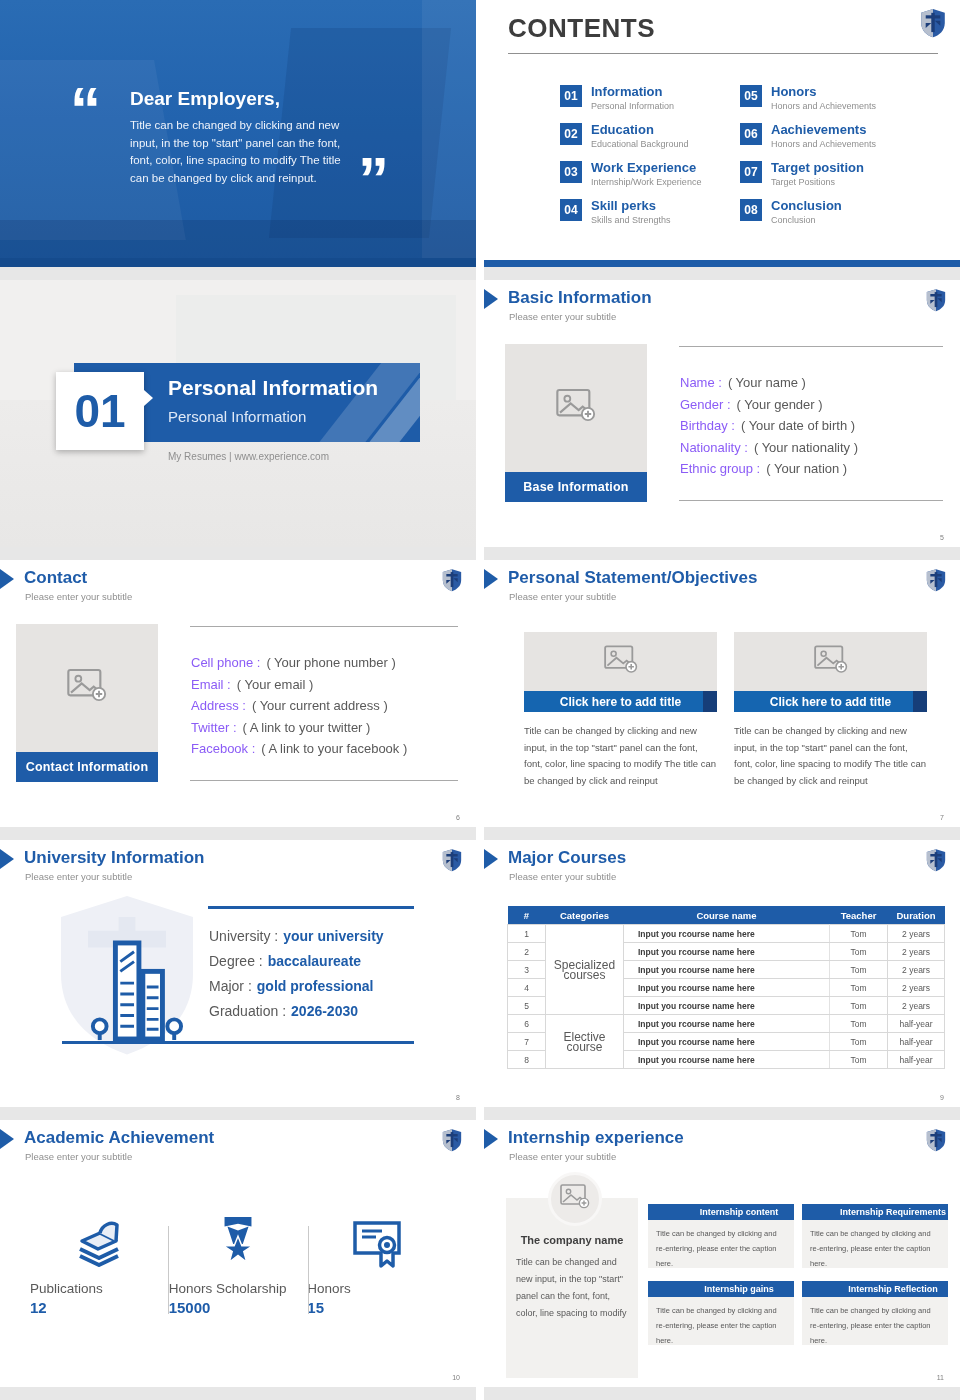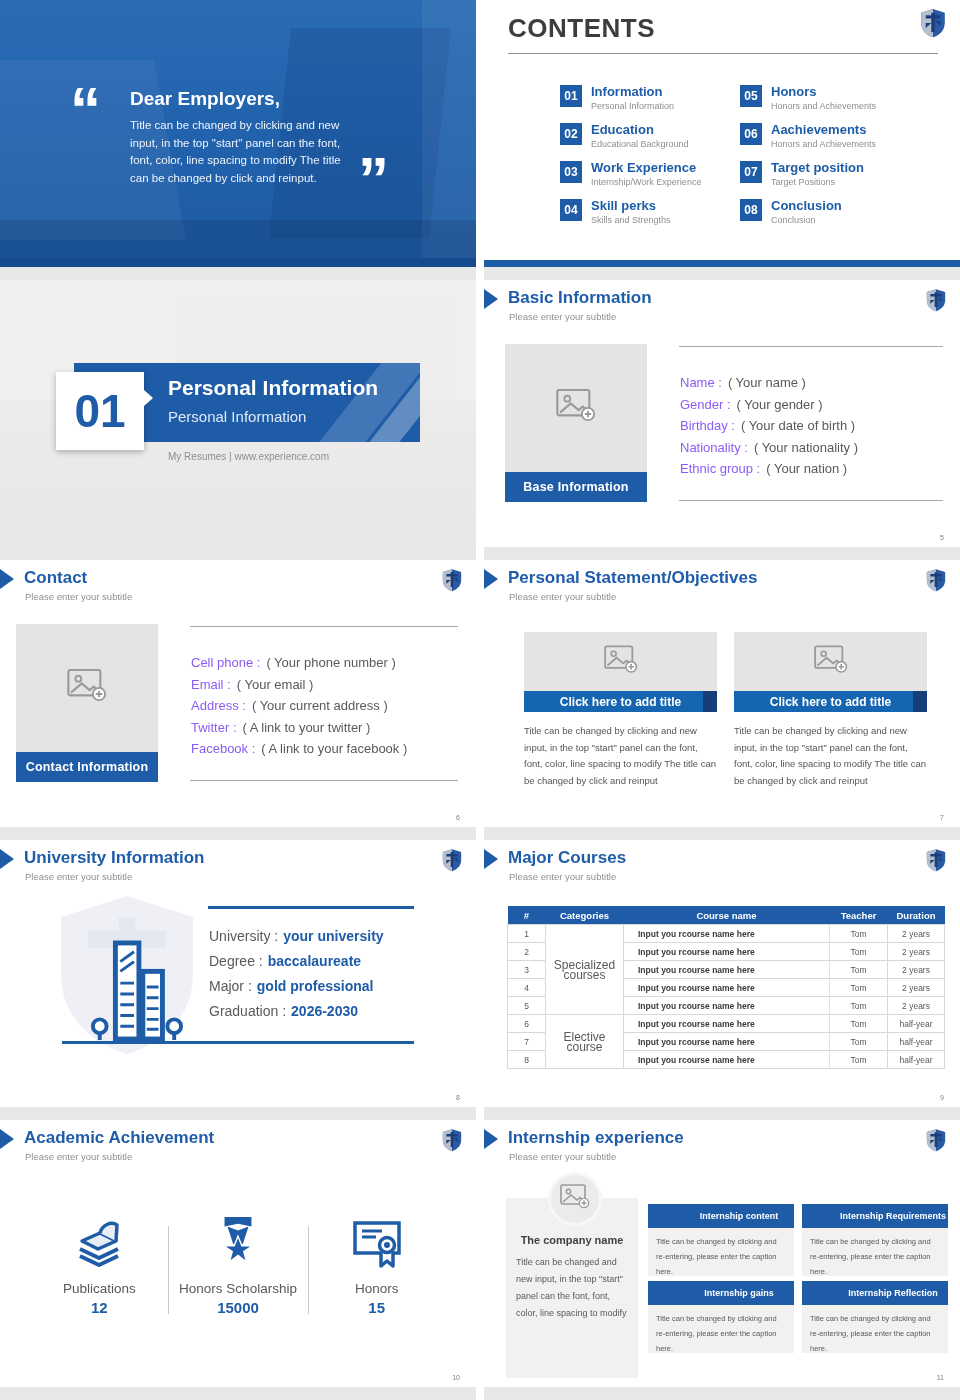--- a/index.html
+++ b/index.html
@@ -88,34 +88,34 @@
   .u-label{color:#595959;margin-right:5px;}
   .u-value{color:#1e5ca9;font-weight:bold;}
   
   .course-table{position:absolute;left:23px;top:66px;width:437px;border-collapse:collapse;table-layout:fixed;}
   .course-table th{background:#1e5ca8;color:#fff;font-size:9.5px;font-weight:bold;height:18px;padding:0;}
   .course-table td{height:17px;padding:0;font-size:8.5px;color:#595959;text-align:center;
     border:1px solid #d8d8d8;background:#fff;}
   .course-table td.c-course{text-align:left;padding-left:14px;font-weight:bold;color:#3b3b3b;border-left:none;border-right:1px solid #e2e2e2;}
   .course-table td.c-cat{font-size:12px;color:#595959;line-height:10px;}
   
-  .stats{position:absolute;left:30px;top:92px;width:416px;display:flex;text-align:center;}
+  .stats{position:absolute;left:30px;top:92px;width:416px;display:flex;}
   .stat{flex:1;}
   .stat-icon{height:56px;display:flex;align-items:flex-end;justify-content:center;}
   .stat-label{margin-top:13px;font-size:13.5px;color:#595959;}
   .stat-value{margin-top:3px;font-size:15px;font-weight:bold;color:#1e5ca9;}
   .stat-div{position:absolute;top:106px;width:1px;height:88px;background:#c9c9c9;}
   
   .in-circle{position:absolute;left:64px;top:52px;width:48px;height:48px;border-radius:50%;
     background:#edebe9;border:3px solid #f8f7f6;display:flex;align-items:center;justify-content:center;}
   .in-card{position:absolute;left:22px;top:78px;width:132px;height:144px;background:#f2f1ef;padding-top:36px;box-sizing:content-box;}
   .in-name{text-align:center;font-size:11px;font-weight:bold;color:#3f3f3f;}
   .in-body{margin:8px 10px 0;font-size:9px;line-height:17px;color:#595959;}
   .in-box{position:absolute;width:146px;}
-  .in-box-head{height:24px;background:#1e5ca8;color:#fff;font-size:9px;font-weight:bold;
+  .in-box-head{height:16px;background:#1e5ca8;color:#fff;font-size:9px;font-weight:bold;
     display:flex;align-items:center;justify-content:center;padding-left:36px;}
   .in-box-body{height:48px;background:#f2f1ef;font-size:7.5px;line-height:15px;color:#595959;padding:6px 8px;box-sizing:border-box;}
 </style>
 </head>
 <body>
 
 <svg width="0" height="0" style="position:absolute">
   <defs>
     <g id="brand-shield">
       <path d="M12 1 L23 4.5 V14 C23 21.5 17.5 25.6 12 27.4 C6.5 25.6 1 21.5 1 14 V4.5 Z" fill="#2a5aa4"></path>

